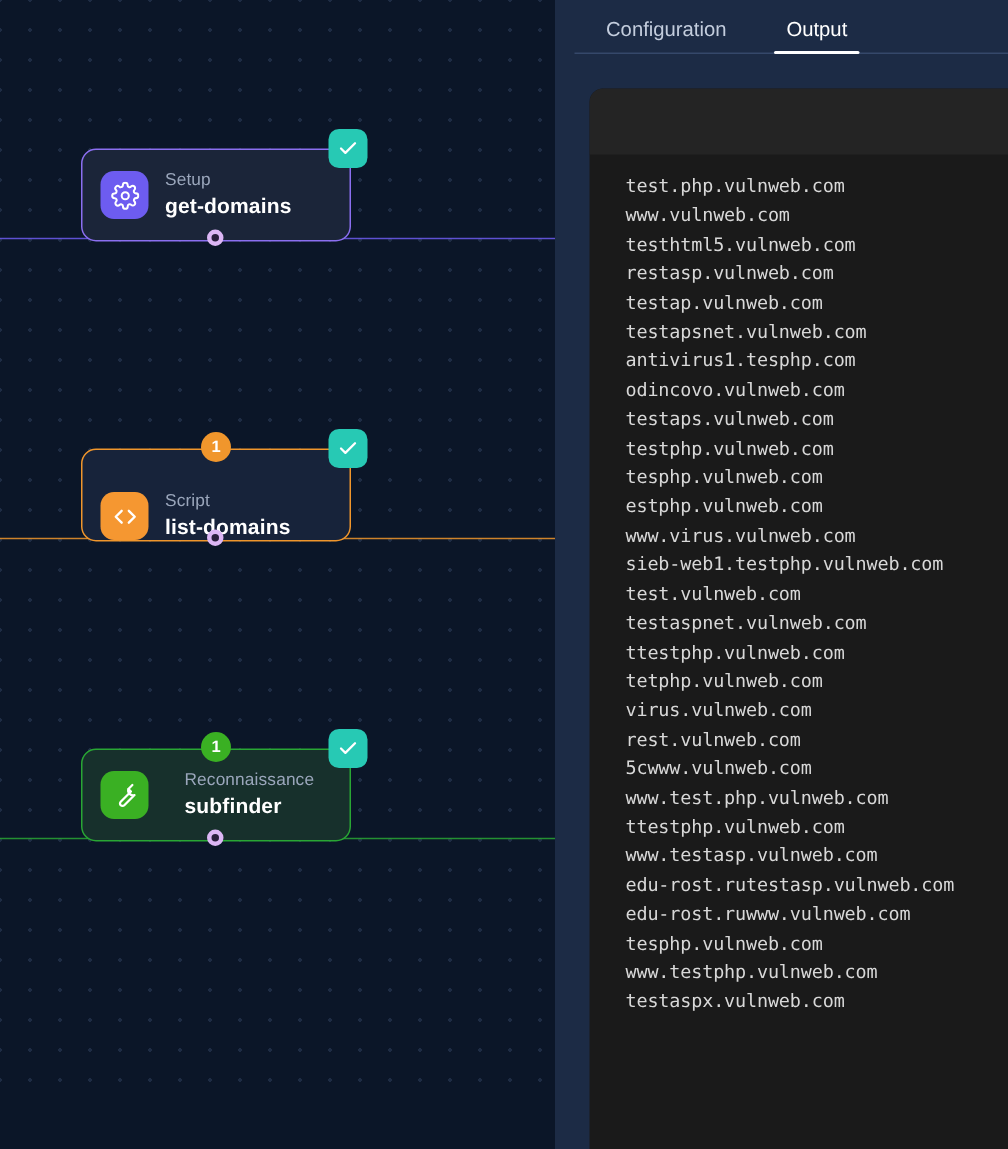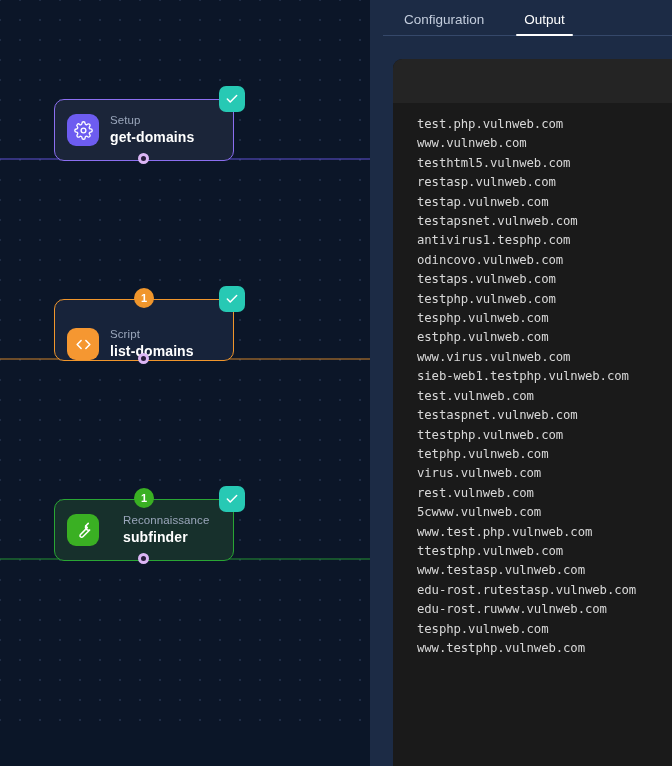--- a/index.html
+++ b/index.html
@@ -307,16 +307,17 @@
           <div class="out-line">virus.vulnweb.com</div>
           <div class="out-line">rest.vulnweb.com</div>
           <div class="out-line">5cwww.vulnweb.com</div>
           <div class="out-line">www.test.php.vulnweb.com</div>
           <div class="out-line">ttestphp.vulnweb.com</div>
           <div class="out-line">www.testasp.vulnweb.com</div>
           <div class="out-line">edu-rost.rutestasp.vulnweb.com</div>
           <div class="out-line">edu-rost.ruwww.vulnweb.com</div>
           <div class="out-line">tesphp.vulnweb.com</div>
           <div class="out-line">www.testphp.vulnweb.com</div>
+          <div class="out-line">testaspx.vulnweb.com</div>
         </div>
     </div>
   </div>
 </div>
 
 </body></html>

